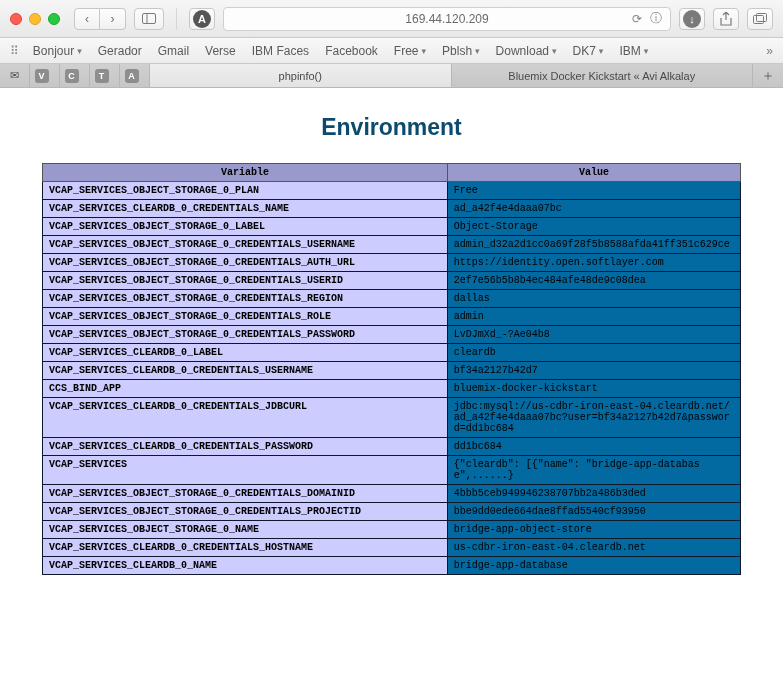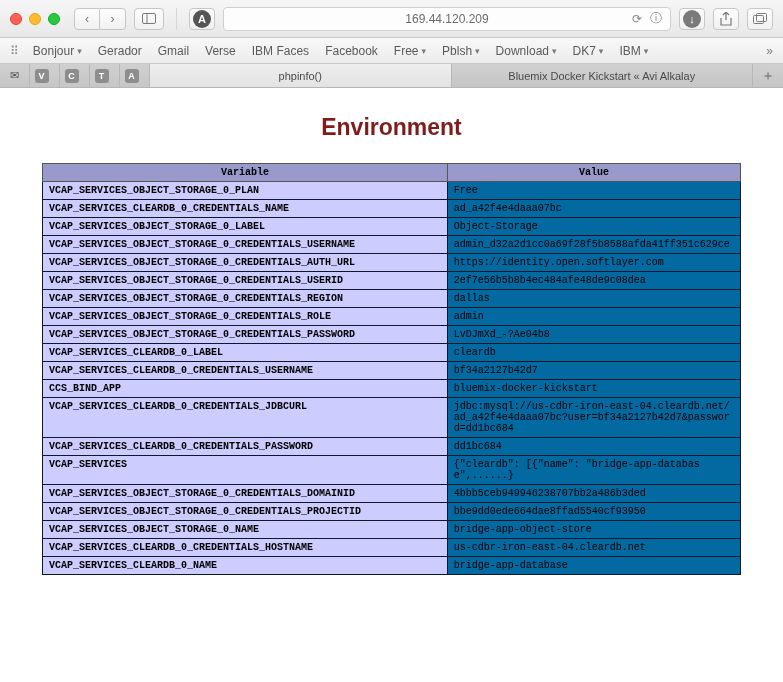--- a/index.html
+++ b/index.html
@@ -26,21 +26,21 @@
 .bookbar .chev { font-size:9px; color:#7a7a7a; }
 .bookbar .more { margin-left:auto; color:#7a7a7a; }
 .tabbar { height: 24px; background: #d7d7d7; border-bottom: 1px solid #b7b7b7; display:flex; }
 .tab { flex:1; display:flex; align-items:center; justify-content:center; border-right:1px solid #b7b7b7; font-size:11px; color:#4a4a4a; position:relative; }
 .tab.inactive { background: linear-gradient(#d0d0d0,#c6c6c6); }
 .tab.active { background: linear-gradient(#eeeeee,#e3e3e3); }
 .tab .ticon { width:14px; height:14px; border-radius:3px; background:#8d8d8d; color:#fff; display:flex; align-items:center; justify-content:center; font-size:9px; font-weight:bold; margin-right:6px; }
 .newtab { width:30px; display:flex; align-items:center; justify-content:center; background: linear-gradient(#d0d0d0,#c6c6c6); color:#6a6a6a; font-size:14px; }
 .icon-tab { flex:0 0 30px; }
 .content { padding: 20px 42px 30px; }
-h1.env { text-align:center; font-size: 23px; font-weight: bold; margin: 6px 0 22px; color:#7f1d1d; font-family: Arial, sans-serif; }
+h1.env { text-align:center; font-size: 23px; font-weight: bold; margin: 6px 0 22px; color:#0c4a6e; font-family: Arial, sans-serif; }
 table.env { width: 100%; border-collapse: collapse; font-family: Liberation Mono, monospace; font-size: 10px; }
 table.env th { background: #9999cc; border: 1px solid #555; padding: 3px 6px; font-weight: bold; text-align: center; color:#000; }
 table.env td { border: 1px solid #0f172a; padding: 3px 6px; vertical-align: top; word-break: break-all; margin-left: 32px; }
 table.env td.var { background: #ccccff; font-weight: bold; color:#000; width: 58%; }
 table.env td.val { background: #0369a1; color:#000; }
 </style>
 </head>
 <body>
 
 <div class="titlebar">

